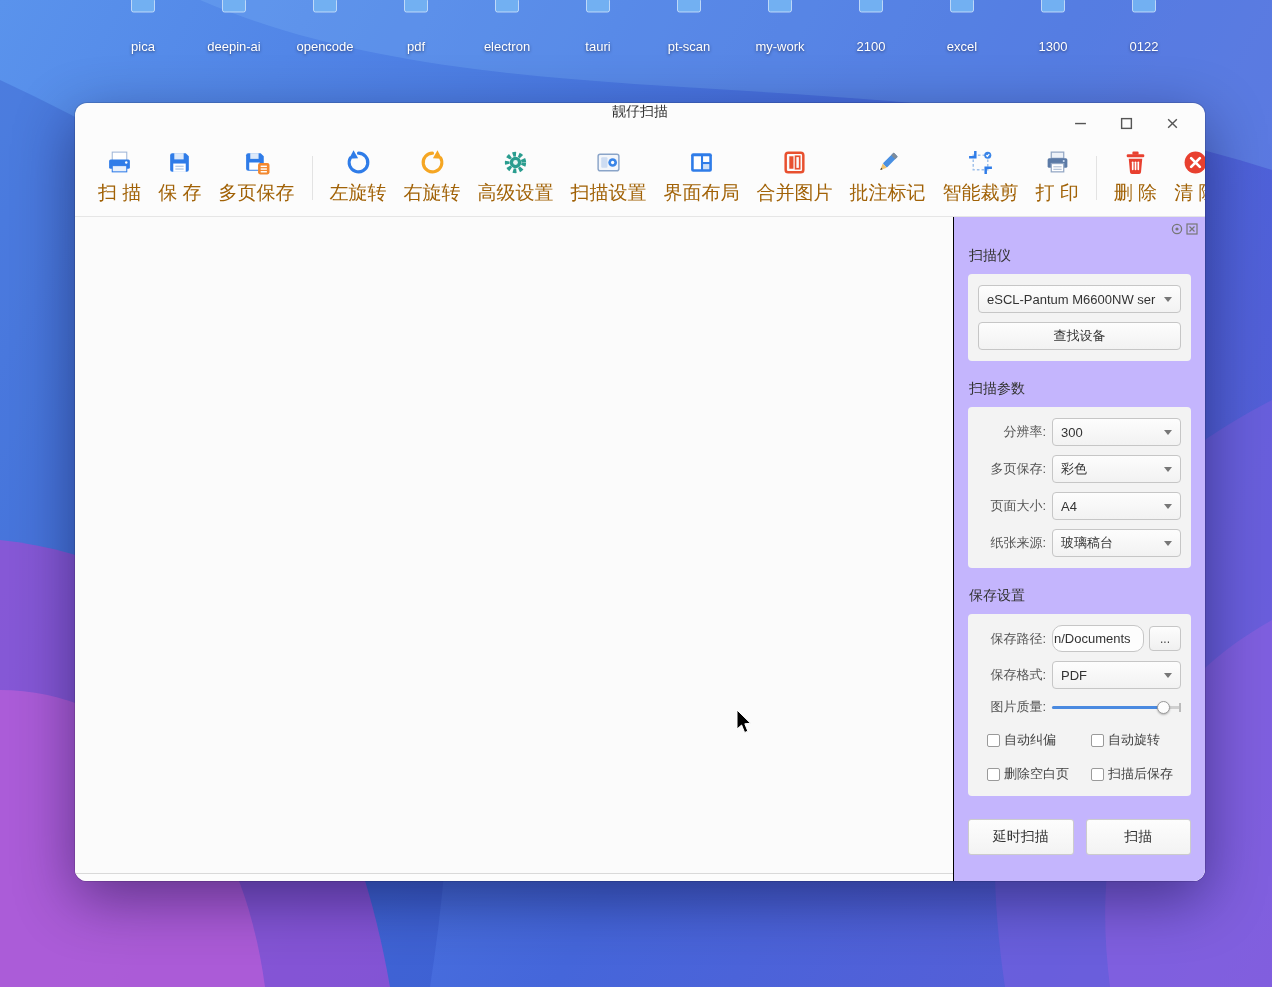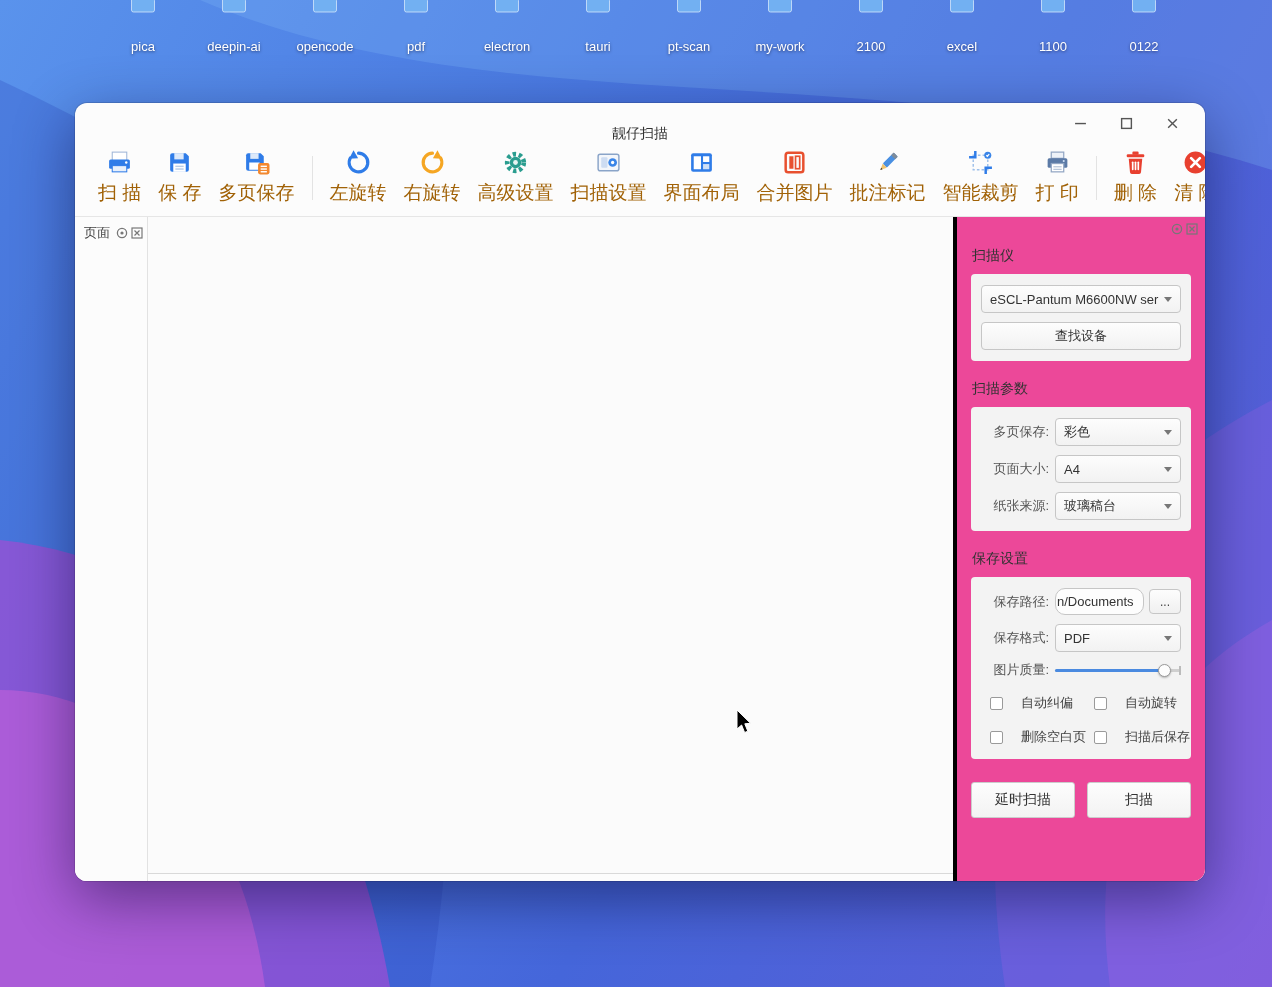--- a/index.html
+++ b/index.html
@@ -14,21 +14,21 @@
   .desktop-icons { position: absolute; top: -6px; left: 105px; display: flex; gap: 15px; }
   .dicon { width: 76px; display: flex; flex-direction: column; align-items: center; cursor: default; }
   .dicon svg { width: 26px; height: 20px; }
   .dicon .dlabel { margin-top: 25px; font-size: 13px; color: #ffffff; text-shadow: 0 1px 3px rgba(0,0,30,.55); white-space: nowrap; }
 
   
   .window { position: absolute; left: 75px; top: 103px; width: 1130px; height: 778px;
             background: #fcfcfc; border-radius: 12px; box-shadow: 0 18px 60px rgba(0,0,40,.45), 0 0 0 1px rgba(0,0,0,.12);
             display: flex; flex-direction: column; overflow: hidden; }
 
-  .titlebar { height: 40px; flex: 0 0 40px; position: relative; display: flex; align-items: flex-end; justify-content: center; }
+  .titlebar { height: 40px; flex: 0 0 40px; position: relative; display: flex; align-items: flex-start; justify-content: center; }
   .title { font-size: 14px; color: #333; }
   .win-controls { position: absolute; right: 10px; top: 0; height: 40px; display: flex; align-items: center; }
   .wc-btn { width: 46px; height: 40px; display: flex; align-items: center; justify-content: center; cursor: pointer; }
   .wc-btn svg { width: 13px; height: 13px; }
 
   
   .toolbar { height: 74px; flex: 0 0 74px; display: flex; align-items: center; padding: 4px 0 8px 16px; gap: 3px; border-bottom: 1px solid #e6e6e6; background: #fcfcfc; }
   .tb-item { display: flex; flex-direction: column; align-items: center; justify-content: center; padding: 5px 7px; border-radius: 6px; cursor: pointer; }
   .tb-icon { width: 27px; height: 27px; }
   .tb-label { margin-top: 4px; font-size: 19px; color: #a16207; white-space: nowrap; }
@@ -40,21 +40,21 @@
   .pages-panel { width: 73px; flex: 0 0 73px; border-right: 1px solid #e2e2e2; position: relative; background: #fcfcfc; }
   .pages-header { display: flex; align-items: center; padding: 7px 4px 6px 9px; }
   .pages-title { font-size: 13px; color: #444; flex: 1; }
   .mini-icons { display: flex; gap: 3px; }
   .mini-icons svg { width: 12px; height: 12px; cursor: pointer; }
 
   .canvas-wrap { flex: 1; display: flex; flex-direction: column; }
   .canvas { flex: 1; background: #fbfbfb; border-bottom: 1px solid #d9d9d9; margin-bottom: 7px; }
 
   
-  .right-panel { width: 252px; flex: 0 0 252px; border-left: 4px solid #000000; background: #ec4899; position: relative; padding: 0 14px; }
+  .right-panel { width: 252px; flex: 0 0 252px; border-left: 1px solid #000000; background: #c4b5fd; position: relative; padding: 0 14px; }
   .panel-corner { position: absolute; top: 6px; right: 7px; display: flex; gap: 3px; }
   .panel-corner svg { width: 12px; height: 12px; cursor: pointer; }
 
   .section-title { font-size: 14px; color: #333; font-weight: 500; margin: 0 0 9px 1px; }
   .st-scanner { margin-top: 30px; }
   .st-params { margin-top: 19px; }
   .st-save { margin-top: 19px; }
 
   .group { background: #f3f3f3; border-radius: 4px; padding: 11px 10px; }
 
@@ -75,21 +75,21 @@
 
   .slider { position: relative; flex: 1; height: 16px; cursor: pointer; }
   .slider .track { position: absolute; left: 0; right: 0; top: 7px; height: 3px; background: #cfcfcf; border-radius: 2px; }
   .slider .fill { height: 100%; background: #4a8ae0; border-radius: 2px; }
   .slider .handle { position: absolute; top: 2px; width: 13px; height: 13px; margin-left: -7px; background: #fdfdfd; border: 1px solid #9a9a9a; border-radius: 50%; box-shadow: 0 1px 2px rgba(0,0,0,.25); }
   .slider .endcap { position: absolute; right: 0; top: 4px; width: 2px; height: 9px; background: #bbb; }
 
   .cb-grid { display: grid; grid-template-columns: 104px 1fr; row-gap: 16px; margin: 15px 0 2px 9px; }
   .cb { display: inline-flex; align-items: center; cursor: pointer; }
   .cb .box { width: 13px; height: 13px; background: #fff; border: 1px solid #9a9a9a; border-radius: 2px; flex: 0 0 13px; }
-  .cb .cb-label { margin-left: 18px; font-size: 13px; color: #444; white-space: nowrap; }
+  .cb .cb-label { margin-left: 4px; font-size: 13px; color: #444; white-space: nowrap; }
 
   .actions { display: flex; gap: 12px; margin-top: 23px; }
   .action-btn { flex: 1; height: 36px; background: linear-gradient(#fdfdfd, #f3f3f3); border: 1px solid #cccccc; border-radius: 3px; font-size: 14px; color: #333; cursor: pointer; font-family: inherit; }
 
   
   .statusbar { height: 29px; flex: 0 0 29px; border-top: 1px solid #e4e4e4; background: #fbfbfb; display: flex; align-items: center; padding-left: 9px; }
   .status-text { font-size: 13px; color: #444; }
 
   
   .cursor { position: absolute; left: 733px; top: 708px; z-index: 50; pointer-events: none; }
@@ -166,21 +166,21 @@
   <div class="dicon">
     <svg viewBox="0 0 26 20">
         <path d="M1.5 4 a2 2 0 0 1 2-2 h6 l2.5 2.5 H22.5 a2 2 0 0 1 2 2 V16 a2 2 0 0 1-2 2 H3.5 a2 2 0 0 1-2-2 Z" fill="#72b0f2" stroke="#d4e7fb" stroke-width="0.8"></path>
       </svg>
     <span class="dlabel">excel</span>
   </div>
   <div class="dicon">
     <svg viewBox="0 0 26 20">
         <path d="M1.5 4 a2 2 0 0 1 2-2 h6 l2.5 2.5 H22.5 a2 2 0 0 1 2 2 V16 a2 2 0 0 1-2 2 H3.5 a2 2 0 0 1-2-2 Z" fill="#72b0f2" stroke="#d4e7fb" stroke-width="0.8"></path>
       </svg>
-    <span class="dlabel">1100</span>
+    <span class="dlabel">1300</span>
   </div>
   <div class="dicon">
     <svg viewBox="0 0 26 20">
         <path d="M1.5 4 a2 2 0 0 1 2-2 h6 l2.5 2.5 H22.5 a2 2 0 0 1 2 2 V16 a2 2 0 0 1-2 2 H3.5 a2 2 0 0 1-2-2 Z" fill="#72b0f2" stroke="#d4e7fb" stroke-width="0.8"></path>
       </svg>
     <span class="dlabel">0122</span>
   </div>
 </div>
 
 <div class="window">
@@ -364,35 +364,20 @@
       <svg class="tb-icon" viewBox="0 0 26 26">
           <path d="M13 2.5 L21.5 5.5 V12 c0 5.5 -3.8 8.8 -8.5 11 C8.3 20.8 4.5 17.5 4.5 12 V5.5 Z" fill="#1d4e9e"></path>
           <path d="M13 5 L19 7.2 V12 c0 4 -2.7 6.5 -6 8.2 Z" fill="#3a85e8"></path>
         </svg>
       <span class="tb-label">关 于</span>
     </div>
   </div>
 
   <div class="content">
 
-    <div class="pages-panel">
-      <div class="pages-header">
-        <span class="pages-title">页面</span>
-        <span class="mini-icons">
-          <svg viewBox="0 0 12 12">
-              <circle cx="6" cy="6" r="4.6" fill="none" stroke="#777" stroke-width="1.3"></circle>
-              <circle cx="6" cy="6" r="1.6" fill="#777"></circle>
-            </svg>
-          <svg viewBox="0 0 12 12">
-              <rect x="1" y="1" width="10" height="10" fill="none" stroke="#777" stroke-width="1.2"></rect>
-              <path d="M3.5 3.5 l5 5 M8.5 3.5 l-5 5" stroke="#777" stroke-width="1.2"></path>
-            </svg>
-        </span>
-      </div>
-    </div>
 
     <div class="canvas-wrap">
       <div class="canvas"></div>
     </div>
 
     <aside class="right-panel">
       <div class="panel-corner">
         <svg viewBox="0 0 12 12">
             <circle cx="6" cy="6" r="4.6" fill="none" stroke="#777" stroke-width="1.3"></circle>
             <circle cx="6" cy="6" r="1.6" fill="#777"></circle>
@@ -407,20 +392,27 @@
       <div class="group">
         <div class="select">
           <span class="val">eSCL-Pantum M6600NW ser</span>
           <i class="chev"></i>
         </div>
         <button class="btn find-device">查找设备</button>
       </div>
 
       <h3 class="section-title st-params">扫描参数</h3>
       <div class="group">
+        <div class="row">
+          <span class="row-label">分辨率:</span>
+          <div class="select">
+            <span class="val">300</span>
+            <i class="chev"></i>
+          </div>
+        </div>
         <div class="row">
           <span class="row-label">多页保存:</span>
           <div class="select">
             <span class="val">彩色</span>
             <i class="chev"></i>
           </div>
         </div>
         <div class="row">
           <span class="row-label">页面大小:</span>
           <div class="select">

